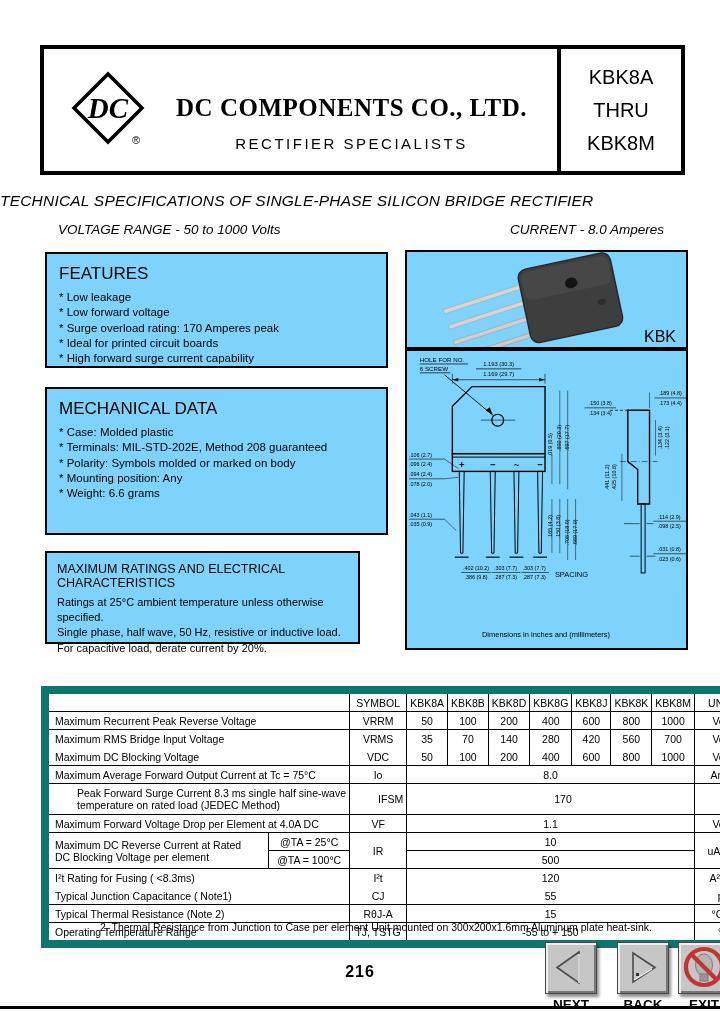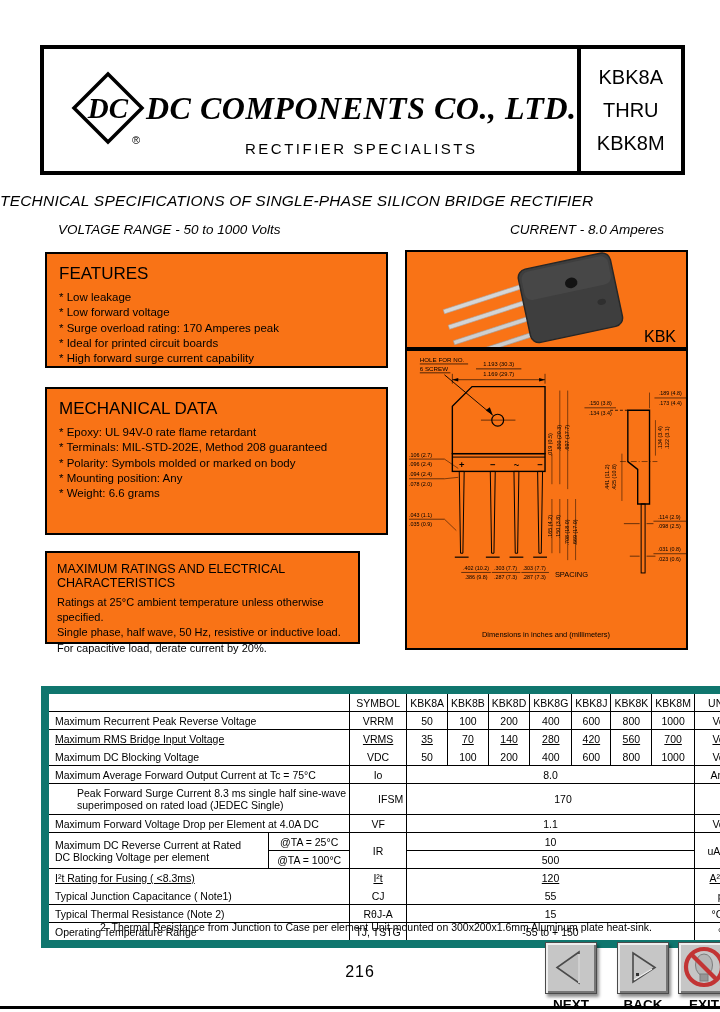--- a/index.html
+++ b/index.html
@@ -6,34 +6,34 @@
   .page { position:relative; width:720px; height:1012px; background:#fff;
           font-family:"Liberation Sans", sans-serif; color:#000; overflow:hidden;
           margin:0 auto; }
 
   
   .hdr { position:absolute; left:40px; top:45px; width:637px; height:122px;
          border:4px solid #000; display:flex; background:#fff; }
   .hdr-left { flex:1; display:flex; align-items:center; }
   .logo-wrap { margin-left:26px; }
   .hdr-center { flex:1; text-align:center; padding-top:26px; }
-  .company { font-family:"Liberation Serif", serif; font-style:italic; font-weight:bold;
-             font-size:32px; white-space:nowrap; letter-spacing:0.5px; }
+  .company { font-family:"Liberation Serif", serif; font-weight:bold;
+             font-size:25px; white-space:nowrap; letter-spacing:0.5px; }
   .tagline { font-size:15px; letter-spacing:2.5px; margin-top:13px; }
   .hdr-right { width:120px; border-left:4px solid #000; display:flex; flex-direction:column;
                justify-content:center; align-items:center; gap:10px; font-size:20px; }
 
   
   .title { position:absolute; top:192px; left:0; width:100%; 
            font-style:italic; font-size:15.5px; letter-spacing:0.2px; }
   .subtitle { position:absolute; top:222px; left:58px; right:56px; display:flex;
               justify-content:space-between; font-style:italic; font-size:13.5px; }
 
   
-  .box { position:absolute; border:2px solid #000; background:#f97316; box-sizing:border-box; }
+  .box { position:absolute; border:2px solid #000; background:#7dd3fc; box-sizing:border-box; }
   .box-h { font-size:17px; font-weight:normal; margin:2px 0 6px 0; }
   ul.plain { list-style:none; margin:0; padding:0; font-size:11.5px; }
   ul.plain li { line-height:15.3px; }
   ul.plain li::before { content:"* "; }
   #features-box { left:45px; top:252px; width:343px; height:116px; padding:8px 12px; }
   #mech-box     { left:45px; top:387px; width:343px; height:148px; padding:8px 12px; }
   #ratings-box  { left:45px; top:551px; width:315px; height:93px; padding:9px 10px; }
   #ratings-box .rb-h { font-size:12.5px; margin-bottom:5px; }
   #ratings-box .rb-line { font-size:11px; line-height:15.2px; }
 
@@ -48,31 +48,31 @@
   .dft { font-size:7.6px; }
   .spc { font-size:7.6px; }
   .holecall { font-size:6.3px; }
 
   
   table.spec { position:absolute; left:41px; top:686px; border-collapse:collapse;
                table-layout:fixed; font-size:10.5px; border:8px solid #0f766e; }
   table.spec td { border:1px solid #000; padding:0 3px; height:17px; text-align:center;
                   white-space:nowrap; overflow:hidden; }
   table.spec td.lbl { text-align:left; padding-left:6px; }
-  table.spec tr.nb > td { border-bottom:1px solid transparent;text-decoration:underline; }
+  table.spec tr.nb > td { border-bottom:1px solid transparent; }
   table.spec tr.nt > td { border-top:1px solid transparent; }
   table.spec tr.tall td { height:30px;padding-left:28px; }
 
   
   .notes1 { position:absolute; left:42px; top:905px; font-size:10.5px; }
   .notes2 { position:absolute; left:100px; top:921px; font-size:10.5px; }
 
   
   .pageno { position:absolute; left:0; right:0; top:963px; text-align:center;
-            font-weight:normal; font-size:16px; letter-spacing:1px; }
+            font-weight:bold; font-size:16px; letter-spacing:1px; }
   .navbtn { position:absolute; top:942px; width:52px; height:52px; background:#c6c6c6;
             border:1px solid #4a4a4a; box-sizing:border-box; cursor:pointer;
             box-shadow: inset 2px 2px 0 #eeeeee, inset -2px -2px 0 #767676, 2px 3px 3px rgba(0,0,0,0.45); }
   #btn-next { left:545px; } #btn-back { left:617px; } #btn-exit { left:678px; }
   .navlbl { position:absolute; top:997px; width:60px; text-align:center; font-weight:bold;
             font-size:13.5px; }
   #lbl-next { left:541px; } #lbl-back { left:613px; } #lbl-exit { left:674px; }
   .botbar { position:absolute; left:0; right:0; bottom:3px; height:3px; background:#000; }
 </style>
 </head>
@@ -114,21 +114,21 @@
       <li>Low forward voltage</li>
       <li>Surge overload rating: 170 Amperes peak</li>
       <li>Ideal for printed circuit boards</li>
       <li>High forward surge current capability</li>
     </ul>
   </div>
 
   <div class="box" id="mech-box">
     <div class="box-h">MECHANICAL DATA</div>
     <ul class="plain">
-      <li>Epoxy: UL 94V-0 rate flame retardant</li>
+      <li>Case: Molded plastic</li>
       <li>Terminals:  MIL-STD-202E,  Method 208 guaranteed</li>
       <li>Polarity: Symbols molded or marked on body</li>
       <li>Mounting position: Any</li>
       <li>Weight: 6.6 grams</li>
     </ul>
   </div>
 
   <div class="box" id="ratings-box">
     <div class="rb-h">MAXIMUM RATINGS AND ELECTRICAL CHARACTERISTICS</div>
     <div class="rb-line">Ratings at 25°C ambient temperature unless otherwise specified.</div>
@@ -333,21 +333,21 @@
     </tr>
     <tr>
       <td class="lbl" colspan="2">Maximum Average Forward Output Current at Tc =  75°C</td>
       <td>Io</td>
       <td colspan="7">8.0</td>
       <td>Amps</td>
     </tr>
     <tr class="tall">
       <td class="lbl" colspan="2">
         <div>Peak Forward Surge Current 8.3 ms single half sine-wave</div>
-        <div>superimposed on rated load (JEDEC Single)</div>
+        <div>temperature on rated load (JEDEC Method)</div>
       </td>
       <td>IFSM</td>
       <td colspan="7">170</td>
       <td>Amps</td>
     </tr>
     <tr>
       <td class="lbl" colspan="2">Maximum Forward Voltage Drop per  Element at 4.0A DC</td>
       <td>VF</td>
       <td colspan="7">1.1</td>
       <td>Volts</td>

